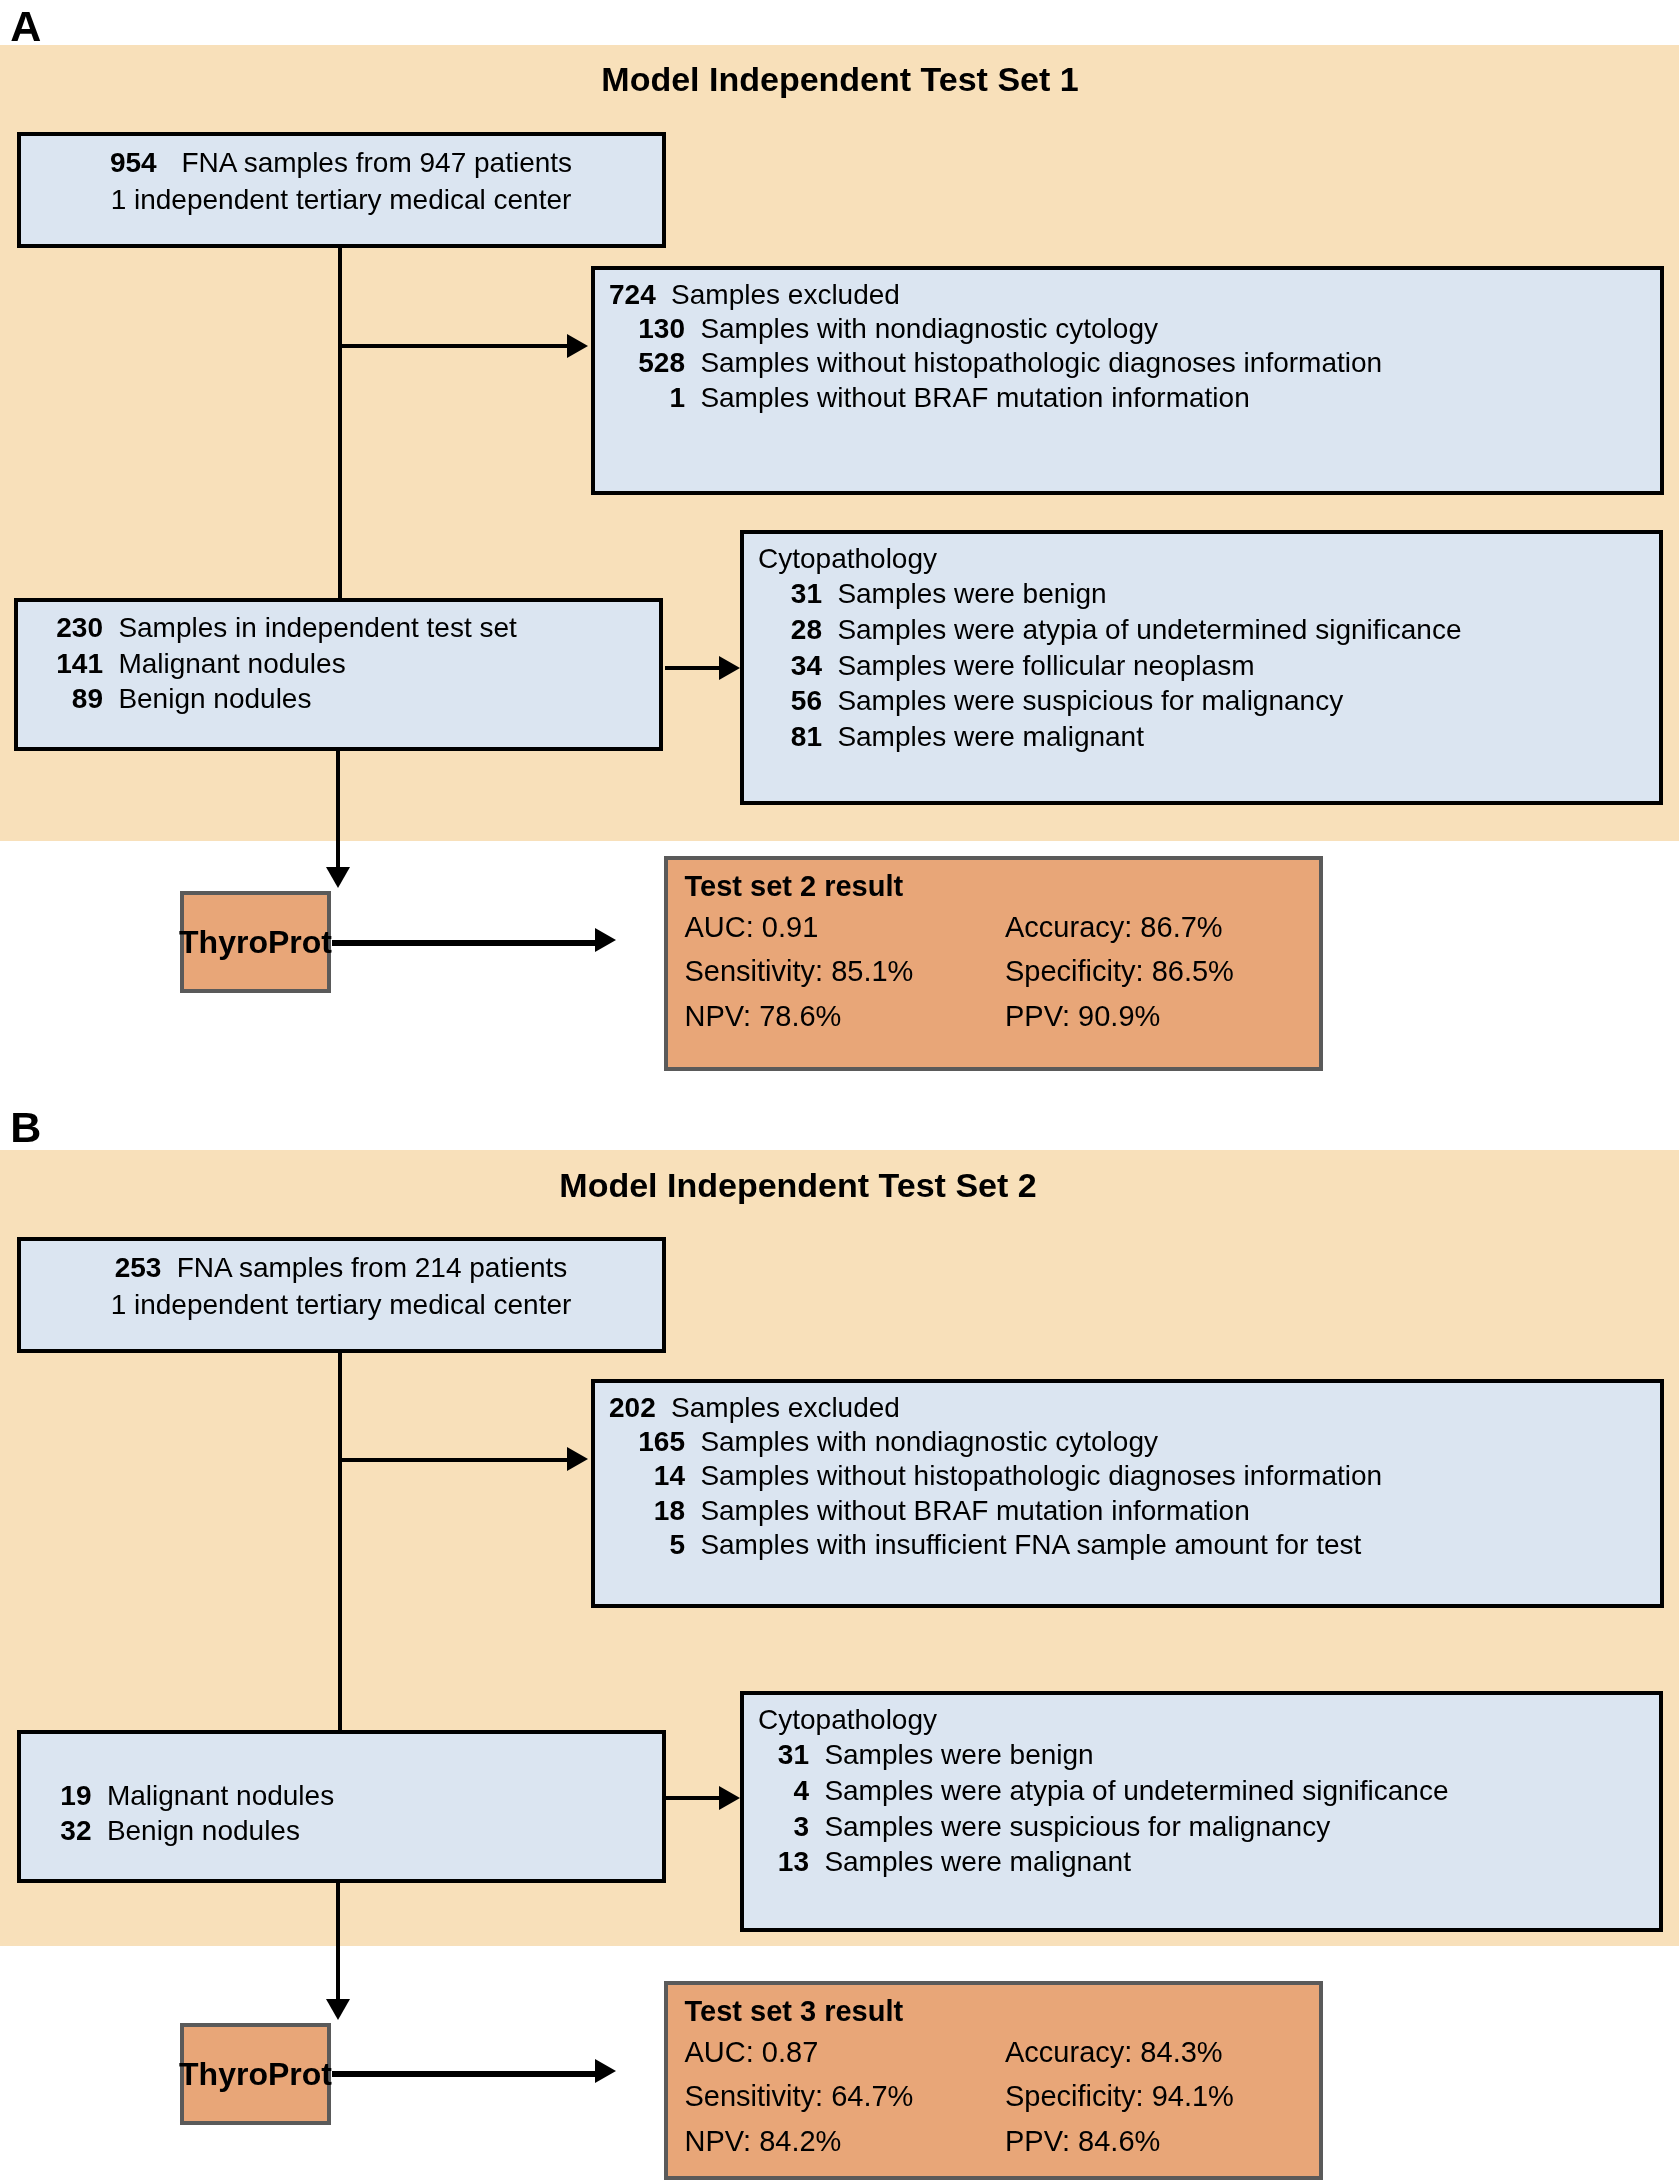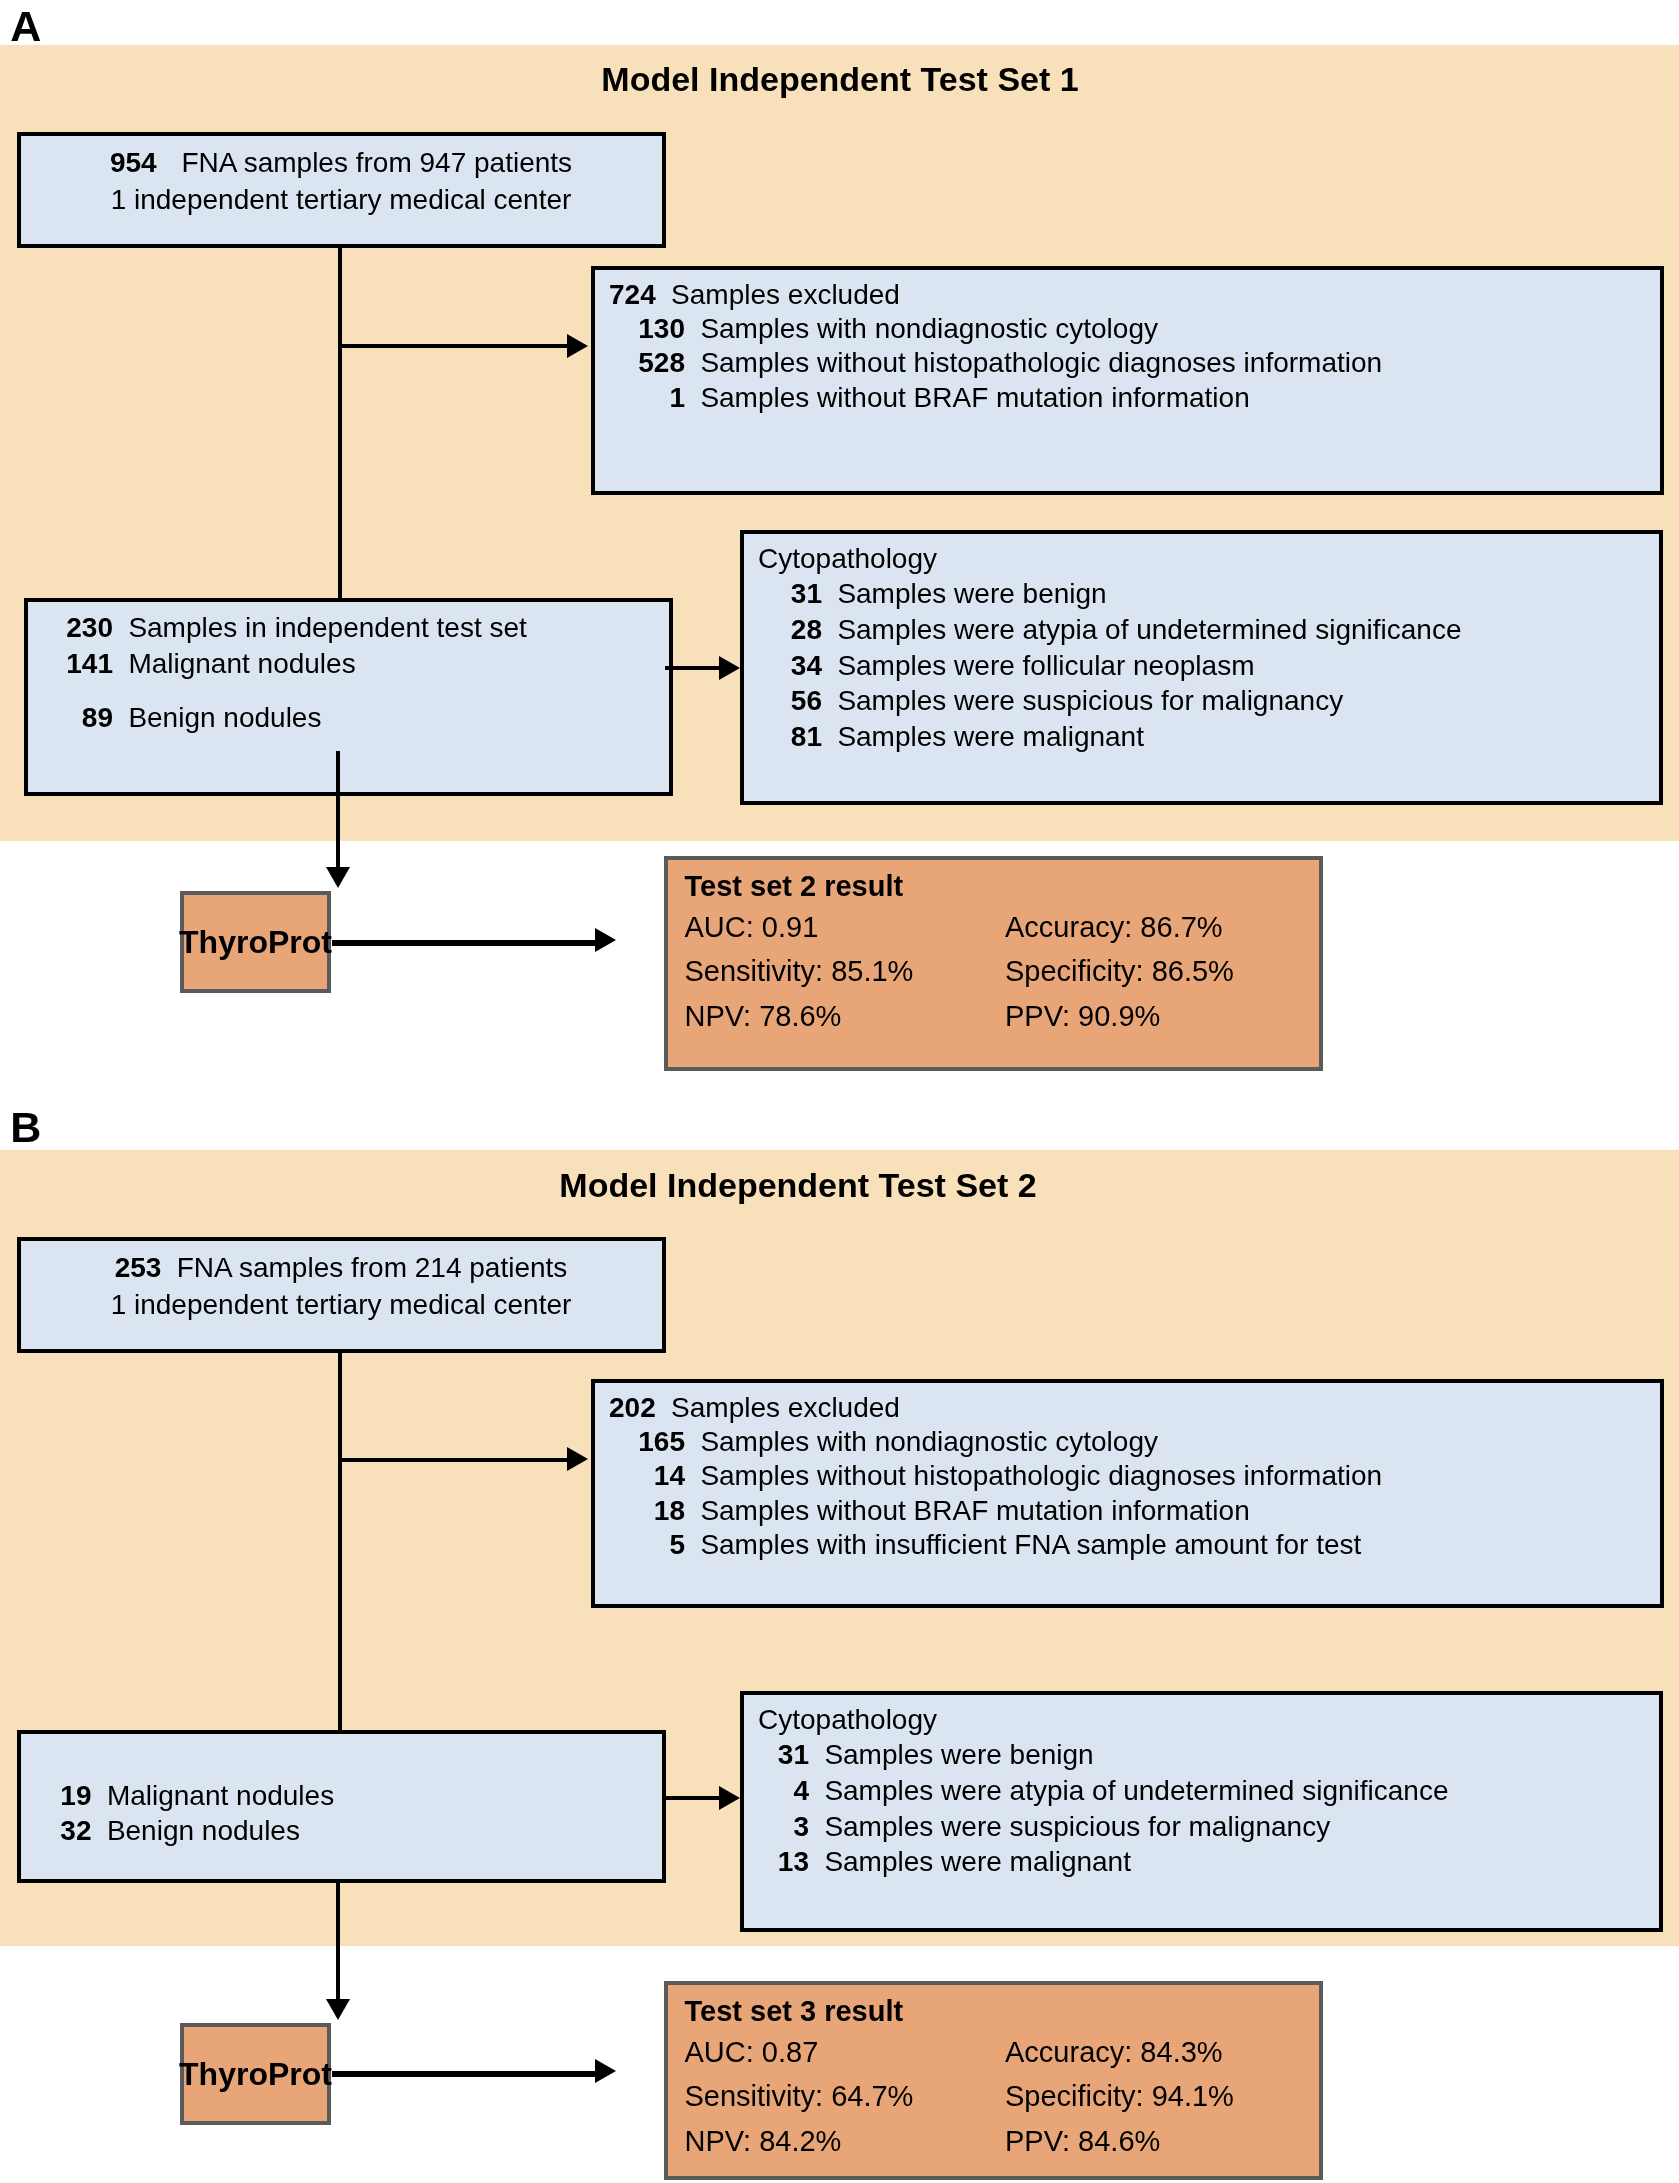--- a/index.html
+++ b/index.html
@@ -84,30 +84,30 @@
   <div class="line" style="position:absolute;left:14px;top:76px;">
     <span class="b nums" style="width: 76px; margin-right: 7.6px;">528</span>
     <span>Samples without histopathologic diagnoses information</span>
   </div>
   <div class="line" style="position:absolute;left:14px;top:111px;">
     <span class="b nums" style="width: 76px; margin-right: 7.6px;">1</span>
     <span>Samples without BRAF mutation information</span>
   </div>
 </div>
 
-<div class="bluebox" style="left:24px;top:598px;width:649px;height:198px;">
+<div class="bluebox" style="left:14px;top:598px;width:649px;height:153px;">
   <div class="line" style="position:absolute;left:14px;top:9px;">
     <span class="b nums" style="width: 71px; margin-right: 7.6px;">230</span>
     <span>Samples in independent test set</span>
   </div>
   <div class="line" style="position:absolute;left:14px;top:45px;">
     <span class="b nums" style="width: 71px; margin-right: 7.6px;">141</span>
     <span>Malignant nodules</span>
   </div>
-  <div class="line" style="position:absolute;left:14px;top:80px;margin-top:19px;">
+  <div class="line" style="position:absolute;left:14px;top:80px;">
     <span class="b nums" style="width: 71px; margin-right: 7.6px;">89</span>
     <span>Benign nodules</span>
   </div>
 </div>
 
 <div class="line-h" style="left:665px;top:666px;width:57px;height:3.8px;"></div>
 <div class="arrowhead arrow-right" style="left:719px;top:656px;"></div>
 
 <div class="bluebox" style="left:740px;top:530px;width:923px;height:275px;">
   <div class="line" style="position:absolute;left:14px;top:7.6px;">Cytopathology</div>

